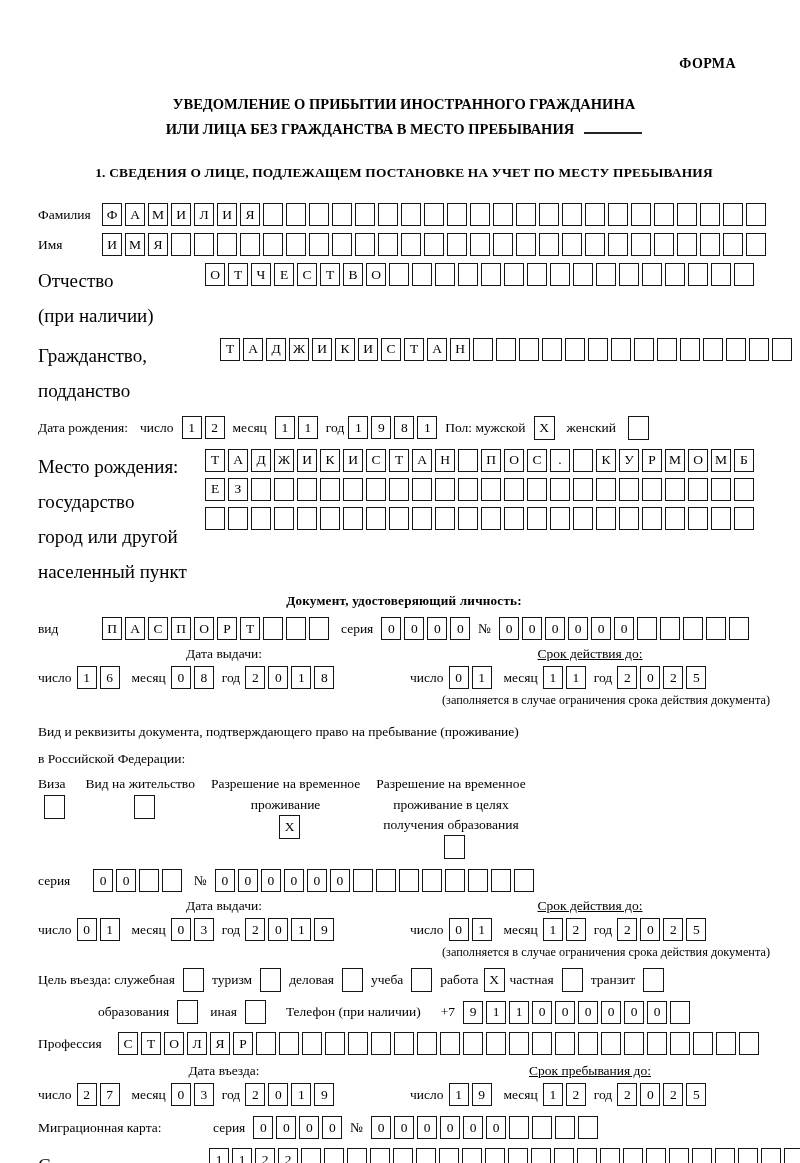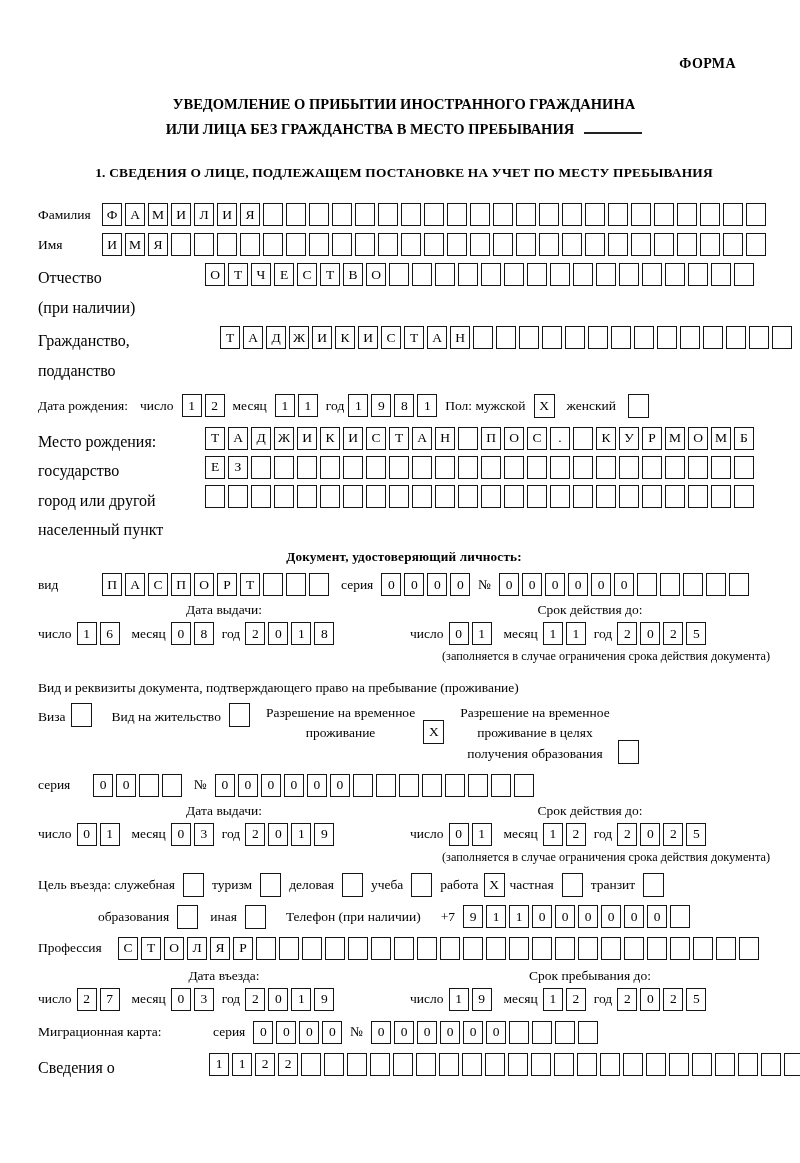--- a/index.html
+++ b/index.html
@@ -15,37 +15,37 @@
   .sect { margin-top:24px; font-weight:bold; font-size:13.4px; text-align:center; letter-spacing:.2px; }
 
   .lab { font-size:13.5px; }
   .frow { display:flex; align-items:center; margin-top:7px; }
   .frow.start { align-items:flex-start; }
   .boxrow { display:flex; gap:3px; flex:none; }
   .cell { flex:none; width:20px; height:23px; border:1.6px solid #161616; display:inline-flex;
           align-items:center; justify-content:center; font-size:13.5px; background:#fff; }
   .cb { width:21px; height:24px; }
   .stack { display:flex; flex-direction:column; gap:6px; }
-  .lblcol { flex:none; font-size:16px; line-height:1.85; }
+  .lblcol { flex:none; font-size:19px; line-height:1.85; }
   .w64 { width:64px; flex:none; }
   .w80 { width:80px; flex:none; }
   .w137 { width:139px; flex:none; }
   .w144 { width:144px; flex:none; }
   .w167 { width:167px; flex:none; }
   .gap8 { margin-left:8px; } .gap12 { margin-left:12px; } .gap16 { margin-left:16px; } .gap20 { margin-left:20px; }
 
   .dates-hdr { display:flex; margin-top:6px; font-size:13.5px; }
   .dates-hdr .h1 { width:372px; text-align:center; }
-  .dates-hdr .h2 { flex:1; text-align:center; }
+  .dates-hdr .h2 { flex:1; text-align:center;text-decoration:underline; }
   .dates-row { display:flex; align-items:center; margin-top:4px; }
   .dgroup { display:flex; align-items:center; }
   .dgroup .lab { margin-right:5px; }
   .dg-left { width:372px; }
   .note { font-size:12.3px; text-align:right; margin-top:4px; }
-  .cbitem { display:flex; align-items:flex-end; }
+  .cbitem { display:flex; align-items:center;flex-direction:column; }
   .cbitem .txt { text-align:center; font-size:13.5px; line-height:1.5; }
   .cbitem .cb { margin-left:8px; }
 </style>
 </head>
 <body>
 
 <div class="page">
 
   <div class="forma">ФОРМА</div>
 
@@ -388,20 +388,21 @@
           <span class="cell">0</span>
           <span class="cell">2</span>
           <span class="cell">5</span>
         </div>
     </div>
   </div>
   <div class="note">(заполняется в случае ограничения срока действия документа)</div>
 
   <div class="lab" style="margin-top:10px; line-height:2;">
     <div>Вид и реквизиты документа, подтверждающего право на пребывание (проживание)</div>
+    <div>в Российской Федерации:</div>
   </div>
 
   <div class="frow start" style="margin-top:2px;">
     <div class="cbitem">
       <span class="txt">Виза</span>
       <span class="cell cb" style="margin-left:5px;"></span>
     </div>
     <div class="cbitem gap20">
       <span class="txt">Вид на жительство</span>
       <span class="cell cb gap20"></span>

